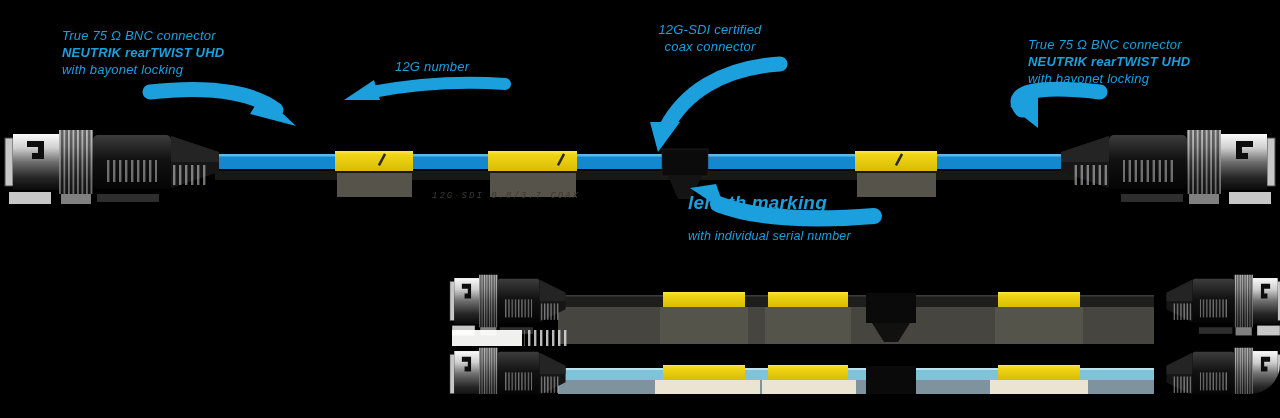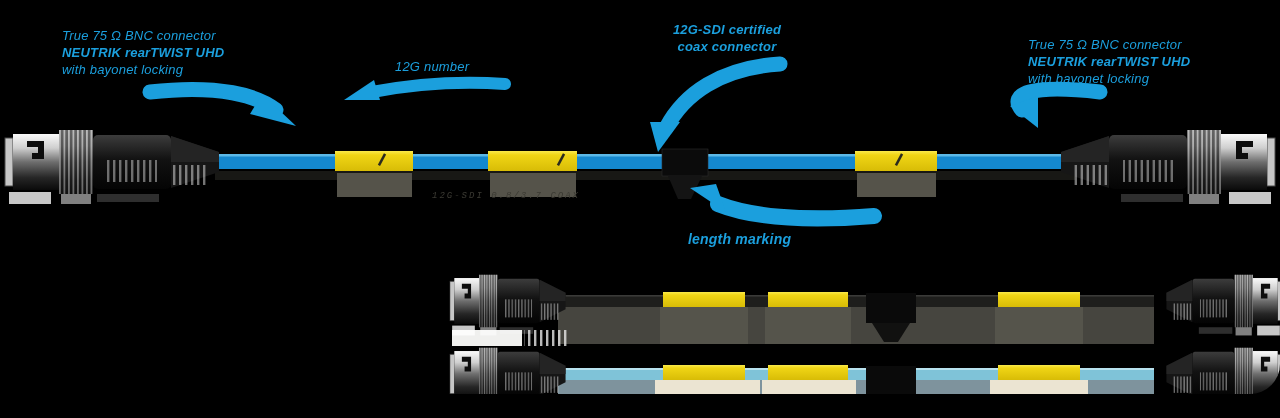--- a/index.html
+++ b/index.html
@@ -9,21 +9,21 @@
     font-family:"Liberation Sans",sans-serif;
     border-radius:30px;
   }
   #scene{position:absolute;left:0;top:0;}
   .callout{
     position:absolute;color:var(--accent,#1b9fdd);
     font-style:italic;font-size:13px;line-height:17px;letter-spacing:.2px;
   }
   .callout .bold{font-weight:bold;}
   .callout.center{text-align:center;}
-  #callout-length .title{font-weight:bold;font-size:14px;line-height:22px;margin-top:36px;}
+  #callout-length .title{font-weight:bold;font-size:19px;line-height:22px;}
   #callout-length .sub{font-size:12.5px;margin-top:14px;}
   #cable-print{
     position:absolute;color:#3b3a33;font-size:9px;letter-spacing:2px;
     font-family:"Liberation Mono","DejaVu Sans Mono",monospace;
     font-style:italic;
   }
 </style>
 </head>
 <body>
 
@@ -164,30 +164,31 @@
   <div class="callout" id="callout-left" style="left:62px;top:27px;width:260px;">
     <div>True 75 Ω BNC connector</div>
     <div class="bold">NEUTRIK rearTWIST UHD</div>
     <div>with bayonet locking</div>
   </div>
 
   <div class="callout" style="left:395px;top:58px;width:140px;">
     <div>12G number</div>
   </div>
 
-  <div class="callout center" style="left:629px;top:21px;width:196px;font-weight:bold;">
+  <div class="callout center" style="left:612px;top:21px;width:196px;">
     <div>12G-SDI certified</div>
     <div>coax connector</div>
   </div>
 
   <div class="callout" id="callout-right" style="left:1028px;top:36px;width:240px;">
     <div>True 75 Ω BNC connector</div>
     <div class="bold">NEUTRIK rearTWIST UHD</div>
     <div>with bayonet locking</div>
   </div>
 
   <div class="callout" id="callout-length" style="left:688px;top:192px;width:220px;">
     <div class="title">length marking</div>
+    <div class="sub">with individual serial number</div>
   </div>
 
   <div id="cable-print" style="left:432px;top:191px;">12G-SDI 0.8/3.7 COAX</div>
 
 </div>
 
 </body></html>

